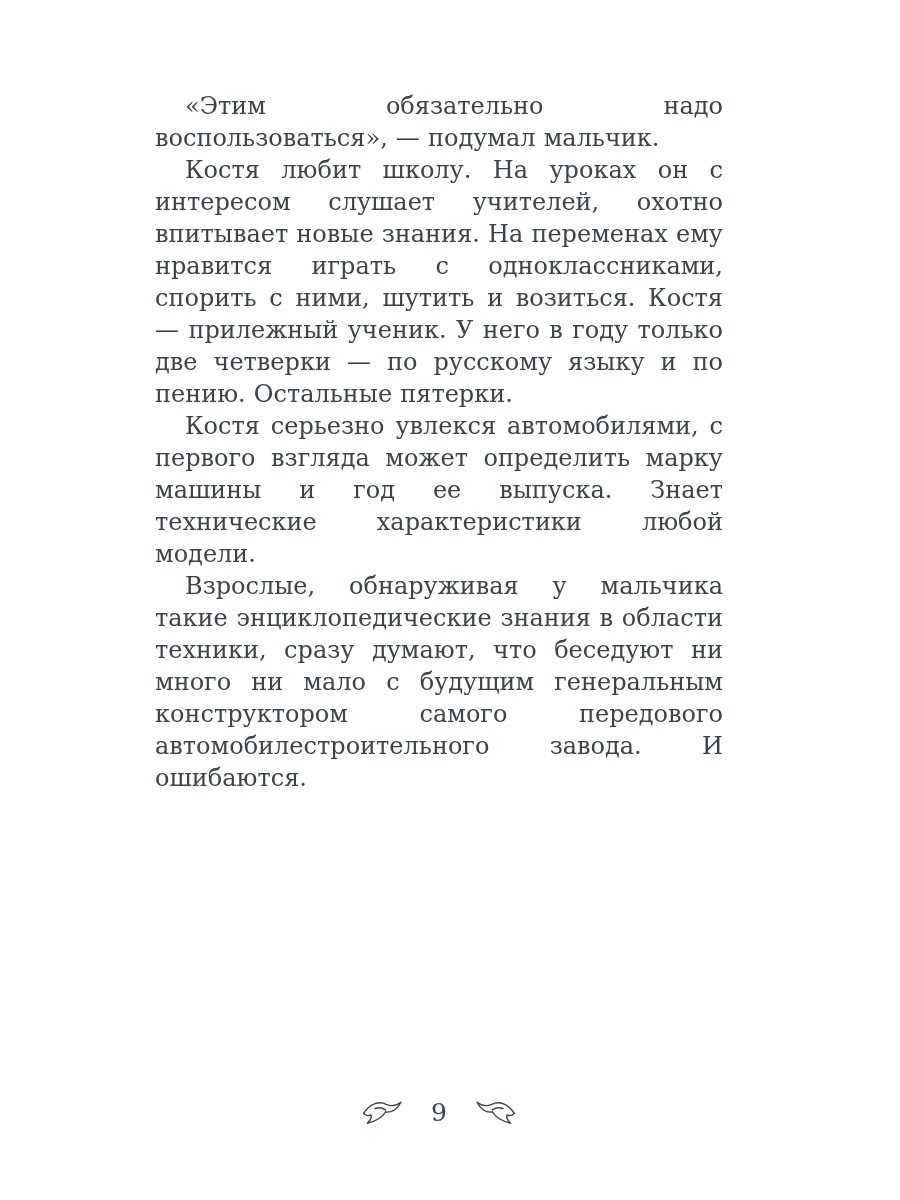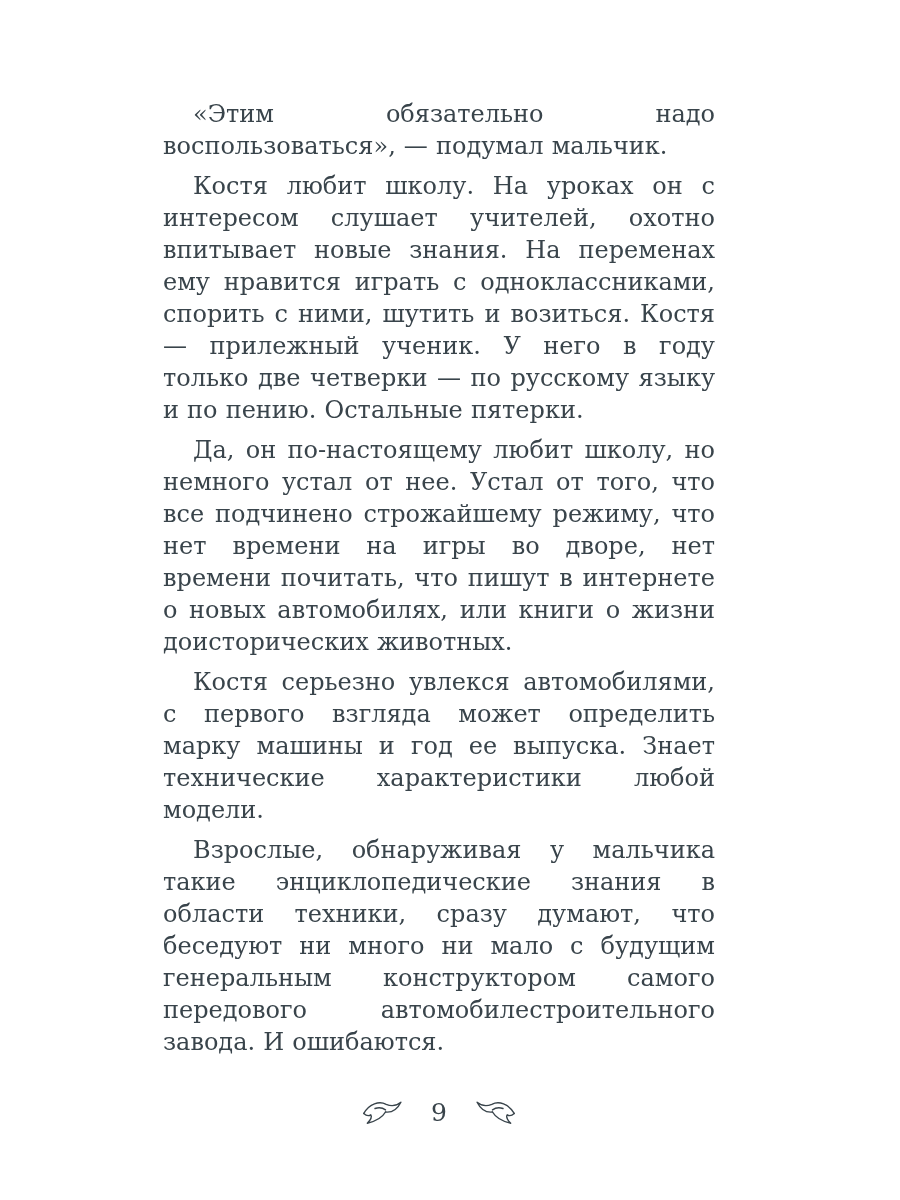--- a/index.html
+++ b/index.html
@@ -24,21 +24,21 @@
     position: absolute;
     left: 155px;
     top: 90px;
     width: 568px;
     font-size: 24px;
     line-height: 32px;
     text-align: justify;
     text-justify: inter-word;
   }
   .text-block p {
-    margin: 8px;
+    margin: 0;
     padding: 0;
     text-indent: 30px;
     hyphens: auto;
     -webkit-hyphens: auto;
     word-spacing: 0.02em;
   }
   .page-footer {
     position: absolute;
     left: 155px;
     top: 1098px;
@@ -65,21 +65,20 @@
   }
 </style>
 </head>
 <body>
 
 <div class="book-page">
 
   <div class="text-block" lang="ru">
     <p>«Этим обязательно надо воспользоваться», — подумал мальчик.</p>
     <p>Костя любит школу. На уроках он с интересом слушает учителей, охотно впитывает новые знания. На переменах ему нравится играть с одноклассниками, спорить с ними, шутить и возиться. Костя — прилежный ученик. У него в году только две четверки — по русскому языку и по пению. Остальные пятерки.</p>
-    <p>Да, он по-настоящему любит школу, но немного устал от нее. Устал от того, что все подчинено строжайшему режиму, что нет времени на игры во дворе, нет времени почитать, что пишут в интернете о новых автомобилях, или книги о жизни доисторических животных.</p>
     <p>Костя серьезно увлекся автомобилями, с первого взгляда может определить марку машины и год ее выпуска. Знает технические характеристики любой модели.</p>
     <p>Взрослые, обнаруживая у мальчика такие энциклопедические знания в области техники, сразу думают, что беседуют ни много ни мало с будущим генеральным конструктором самого передового автомобилестроительного завода. И ошибаются.</p>
   </div>
 
   <div class="page-footer">
     <span class="ornament">
       <svg width="42" height="28" viewBox="0 0 60 40" aria-hidden="true">
         <g fill="none" stroke="#39444b" stroke-width="2" stroke-linecap="round" stroke-linejoin="round">
           <path d="M4 22 C 12 8, 26 4, 36 9 C 43 12, 51 11, 57 6 C 52 16, 44 21, 35 20"></path>
           <path d="M35 20 C 31 27, 22 33, 9 36 C 14 31, 16 27, 14 24 C 11 26, 7 25, 4 22"></path>

